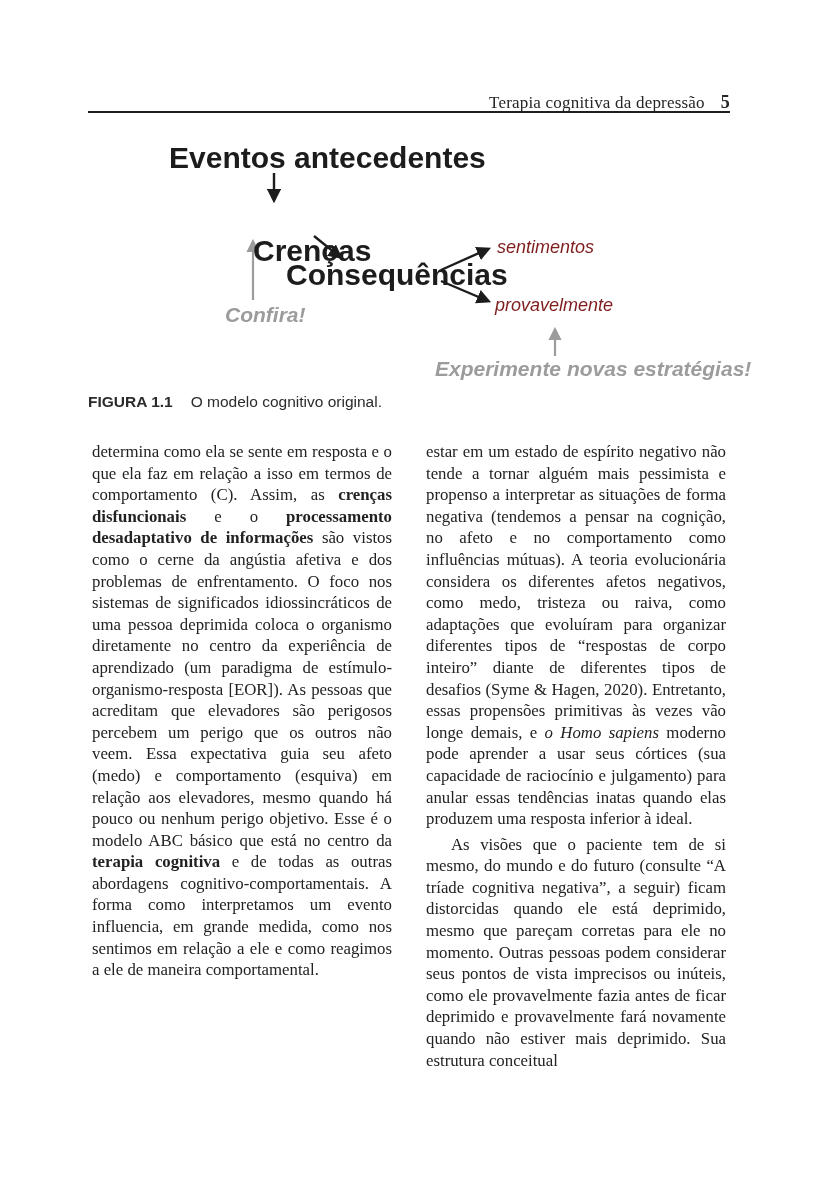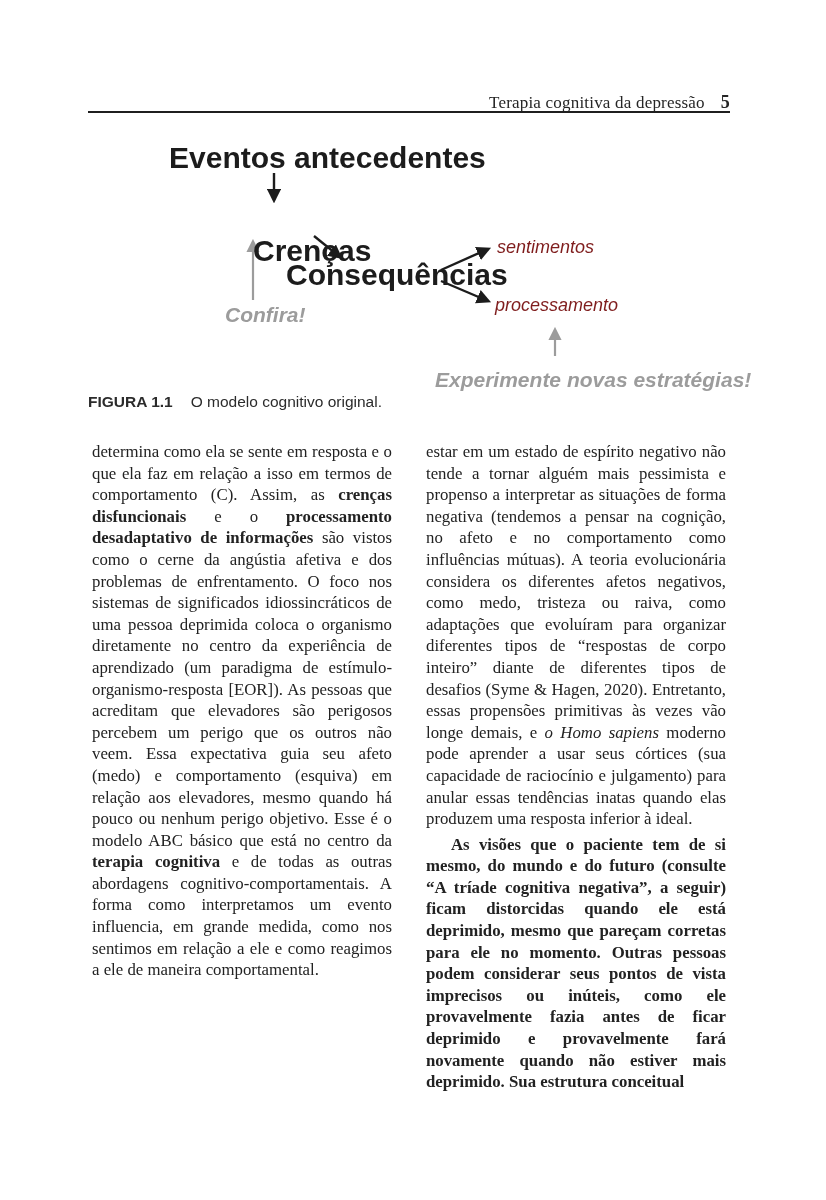--- a/index.html
+++ b/index.html
@@ -91,21 +91,21 @@
     column-gap:26px;
   }
   .col{
     width:308px;
     font-size:16.8px;
     line-height:21.6px;
     text-align:justify;
     color:var(--body-ink);
   }
   .col p{margin:4px;}
-  .col p.indent{text-indent:25px;font-weight:bold;}
+  .col p.indent{text-indent:25px;}
   .b{font-weight:bold;}
   .i{font-style:italic;}
 </style>
 </head>
 <body>
 
 <div class="page">
 
   <div class="running-head">
     <span>Terapia cognitiva da depressão</span><span class="pageno">5</span>
@@ -126,23 +126,23 @@
       <line x1="314" y1="106" x2="340" y2="127" stroke="#1c1c1c" stroke-width="2.4" marker-end="url(#ah-black)"></line>
       <line x1="441" y1="140" x2="488" y2="119" stroke="#1c1c1c" stroke-width="2.4" marker-end="url(#ah-black)"></line>
       <line x1="441" y1="151" x2="488" y2="171" stroke="#1c1c1c" stroke-width="2.4" marker-end="url(#ah-black)"></line>
       <line x1="253" y1="170" x2="253" y2="112" stroke="#9c9c9c" stroke-width="2.2" marker-end="url(#ah-gray)"></line>
       <line x1="555" y1="226" x2="555" y2="200" stroke="#9c9c9c" stroke-width="2.2" marker-end="url(#ah-gray)"></line>
     </svg>
     <div class="dnode" style="left:169px;top:12px;">Eventos antecedentes</div>
     <div class="dnode" style="left:253px;top:79px;margin-top:26px;">Crenças</div>
     <div class="dnode" style="left:274px;top:129px;margin-left:12px;">Consequências</div>
     <div class="dleaf" style="left:497px;top:108px;">sentimentos</div>
-    <div class="dleaf" style="left:495px;top:166px;">processamento</div>
+    <div class="dleaf" style="left:495px;top:166px;">provavelmente</div>
     <div class="dannot" style="left:225px;top:174px;">Confira!</div>
-    <div class="dannot" style="left:435px;top:239px;">Experimente novas estratégias!</div>
+    <div class="dannot" style="left:435px;top:228px;">Experimente novas estratégias!</div>
   </figure>
 
   <div class="caption">
     <span class="cap-label">FIGURA 1.1</span><span class="cap-text">O modelo cognitivo original.</span>
   </div>
 
   <main class="columns">
     <div class="col">
       <p><span>determina como ela se sente em resposta e o que ela faz em relação a isso em termos de comportamento (C). Assim, as </span><span class="b">crenças disfuncionais</span><span> e o </span><span class="b">processamento desadaptativo de informações</span><span> são vistos como o cerne da angústia afetiva e dos problemas de enfrentamento. O foco nos sistemas de significados idiossincráticos de uma pessoa deprimida coloca o organismo diretamente no centro da experiência de aprendizado (um paradigma de estímulo-organismo-resposta [EOR]). As pessoas que acreditam que elevadores são perigosos percebem um perigo que os outros não veem. Essa expectativa guia seu afeto (medo) e comportamento (esquiva) em relação aos elevadores, mesmo quando há pouco ou nenhum perigo objetivo. Esse é o modelo ABC básico que está no centro da </span><span class="b">terapia cognitiva</span><span> e de todas as outras abordagens cognitivo-comportamentais. A forma como interpretamos um evento influencia, em grande medida, como nos sentimos em relação a ele e como reagimos a ele de maneira comportamental.</span></p>
     </div>

